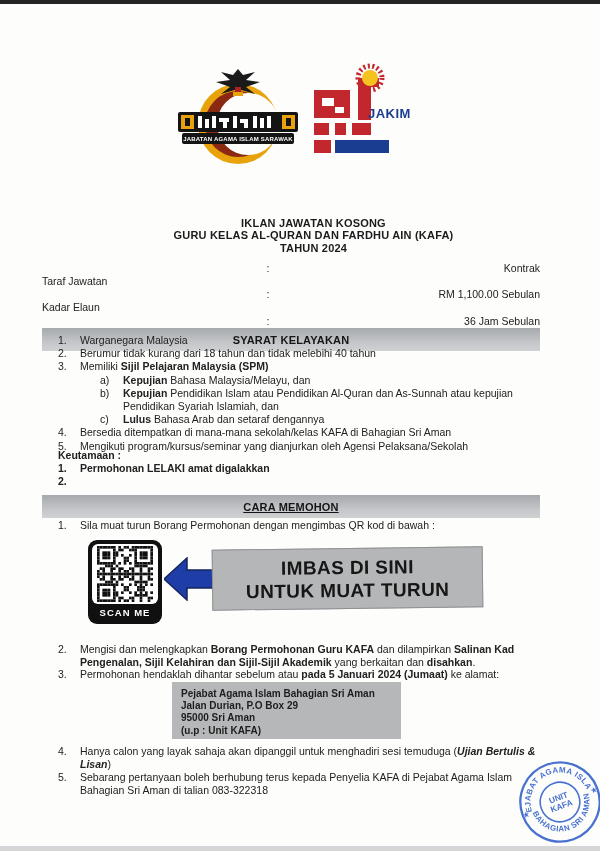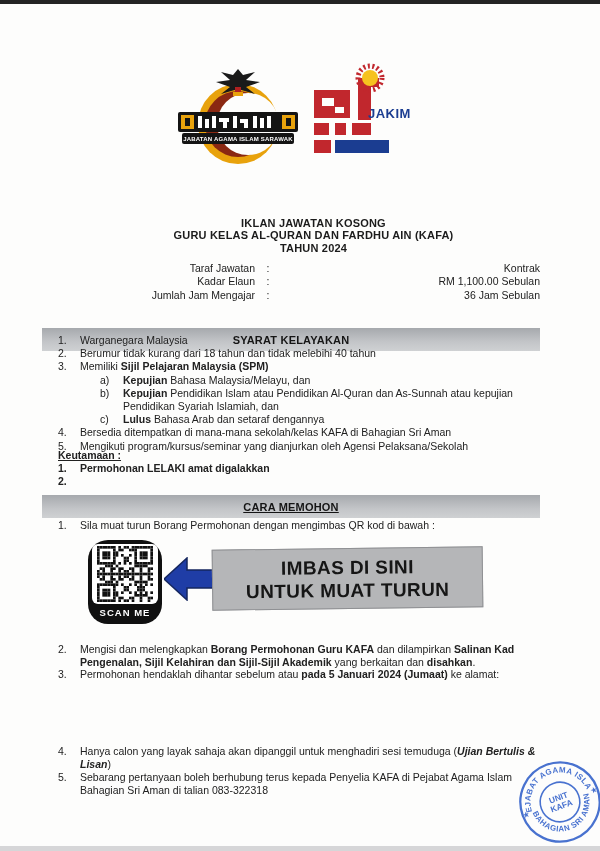--- a/index.html
+++ b/index.html
@@ -15,41 +15,41 @@
          font-size:11px;line-height:12.4px;color:#1b1b1b;letter-spacing:.2px;margin-top:44px;}
 
   .bar{position:absolute;left:42px;width:498px;height:23px;
        background:linear-gradient(180deg,#a6a9ad,#c3c5c8 60%,#cfd1d3);
        display:flex;align-items:center;justify-content:center;
        font-weight:bold;font-size:11px;color:#151515;letter-spacing:.2px;}
   .bar1{top:228px;} .bar2{top:328px;} .bar3{top:495px;text-decoration:underline;}
 
   .spec{position:absolute;left:42px;top:262px;width:498px;font-size:10.5px;line-height:13.4px;}
   .spec-row{display:flex;}
-  .sl{width:213px;text-align:right;}
+  .sl{width:213px;text-align:left;margin-top:13px;}
   .sc{width:26px;text-align:center;}
   .sv{flex:1;text-align:right;}
 
   .list{position:absolute;left:58px;width:490px;font-size:10.5px;line-height:13.2px;color:#212121;}
   .li{display:flex;}
   .li .num{flex:0 0 22px;}
   .li.sub{margin-left:42px;}
   .li.sub .num{flex:0 0 23px;}
   .li .num.bold, .bold{font-weight:bold;}
   .syarat-list{top:334px;}
   .keutamaan{top:449px;}
-  .keutamaan .khead{font-weight:bold;text-decoration:underline;}
+  .keutamaan .khead{font-weight:bold;}
   .cara1{top:519px;}
   .cara2{top:643px;}
   .cara3{top:668px;}
   .cara4{top:745px;}
   .cara5{top:771px;}
 
   .qr{position:absolute;left:88px;top:540px;width:74px;height:84px;background:#101010;
-      border-radius:20px;padding:3px;box-sizing:border-box;display:flex;flex-direction:column;}
+      border-radius:9px;padding:3px;box-sizing:border-box;display:flex;flex-direction:column;}
   .qr-white{background:#fff;border-radius:6px;margin:1px;flex:1;display:flex;align-items:center;justify-content:center;}
   .qr-label{color:#fff;font-size:9.5px;font-weight:bold;text-align:center;letter-spacing:1px;padding:2px 0 3px;}
 
   .arrow{position:absolute;left:164px;top:557px;width:50px;height:44px;}
 
   .banner{position:absolute;left:212px;top:548px;width:271px;height:61px;
           background:var(--banner-gray,#b5b6b8);border:1px solid #8f9093;box-sizing:border-box;
           display:flex;flex-direction:column;align-items:center;justify-content:center;
           font-weight:bold;font-size:19px;line-height:23px;letter-spacing:.4px;color:#161616;
           transform:rotate(-0.7deg);}
@@ -455,20 +455,26 @@
       <span class="txt"><span>Mengisi dan melengkapkan </span><span style="font-weight: bold;">Borang Permohonan Guru KAFA</span><span> dan dilampirkan </span><span style="font-weight: bold;">Salinan Kad</span><br><span style="font-weight: bold;">Pengenalan, Sijil Kelahiran dan Sijil-Sijil Akademik</span><span> yang berkaitan dan </span><span style="font-weight: bold;">disahkan</span><span>.</span></span>
     </div>
   </div>
   <div class="list cara3">
     <div class="li">
       <span class="num">3.</span>
       <span class="txt"><span>Permohonan hendaklah dihantar sebelum atau </span><span style="font-weight: bold;">pada 5 Januari 2024 (Jumaat)</span><span> ke alamat:</span></span>
     </div>
   </div>
 
+  <div class="addr">
+    <div>Pejabat Agama Islam Bahagian Sri Aman</div>
+    <div>Jalan Durian, P.O Box 29</div>
+    <div>95000 Sri Aman</div>
+    <div>(u.p : Unit KAFA)</div>
+  </div>
 
   <div class="list cara4">
     <div class="li">
       <span class="num">4.</span>
       <span class="txt"><span>Hanya calon yang layak sahaja akan dipanggil untuk menghadiri sesi temuduga (</span><span style="font-weight: bold; font-style: italic;">Ujian Bertulis &amp;</span><br><span style="font-weight: bold; font-style: italic;">Lisan</span><span>)</span></span>
     </div>
   </div>
   <div class="list cara5">
     <div class="li">
       <span class="num">5.</span>

